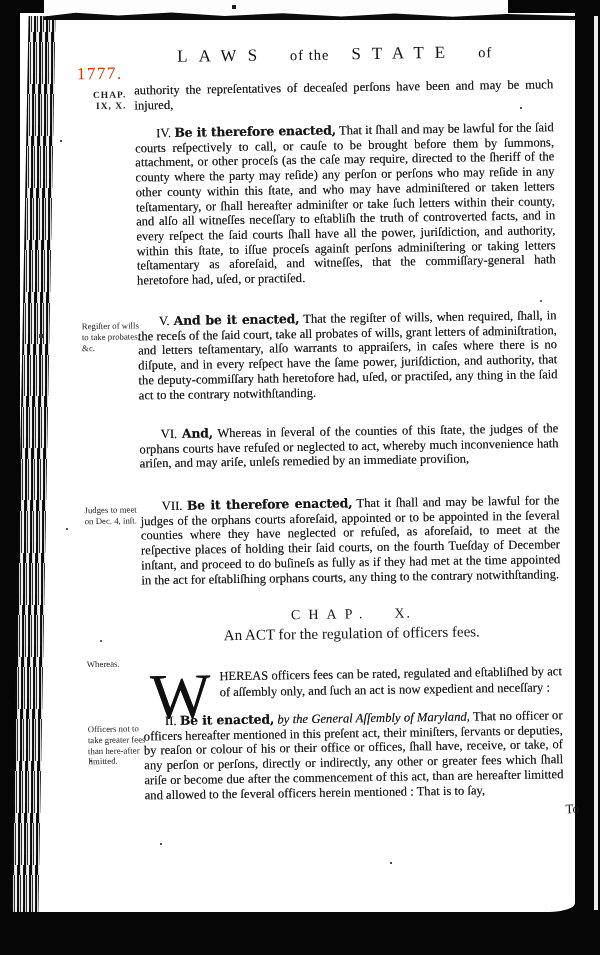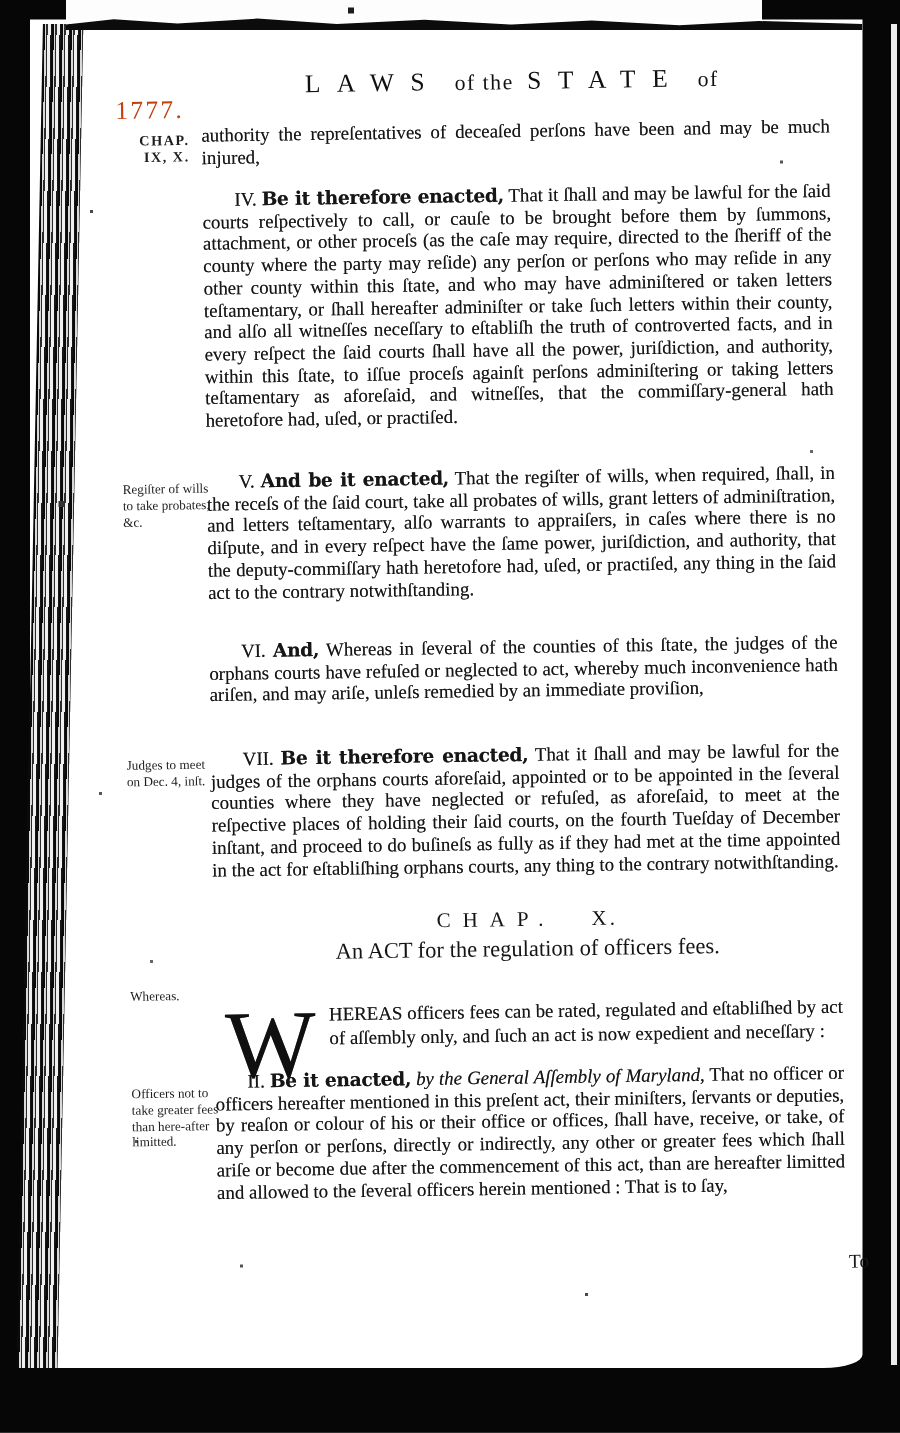--- a/index.html
+++ b/index.html
@@ -32,21 +32,21 @@
       390px 862px 0 0 #4a4a4a, 160px 843px 0 0 #555, 540px 300px 0 0 #666, 90px 760px 0 0 #555;
   }
 
   .content { position:absolute; left:0; top:0; width:600px; height:955px;
     transform:rotate(-0.85deg); transform-origin:100px 480px; }
 
   .year { position:absolute; left:83px; top:64px; font-size:17px; letter-spacing:1.5px; color:#c2410c; }
   .running-title { position:absolute; left:140px; top:48px; width:420px; text-align:center;
     color:#101010; white-space:nowrap; }
   .rt-caps  { font-size:17px; letter-spacing:11px; }
-  .rt-small { font-size:14.5px; letter-spacing:1px; margin:0 5px; }
+  .rt-small { font-size:14.5px; letter-spacing:1px; margin:0 18px; }
 
   .mn { position:absolute; left:84px; width:60px; font-size:8.8px; line-height:10.8px; color:#1d1d1d; }
   .mn-chap { left:86px; top:90px; width:46px; text-align:right; font-size:9.5px;
     letter-spacing:1px; line-height:11px; font-weight:bold; }
   .mn2 { top:139px; } .mn3 { top:321px; } .mn4 { top:505px; }
   .mn5 { top:659px; } .mn6 { top:724px; }
 
   .bp { position:absolute; left:140px; width:419px; margin:0; font-size:12.6px; line-height:14.7px;
     text-align:justify; color:#161616; text-shadow:0 0 0.3px rgba(25,25,25,0.65); }
   .indent { text-indent:1.7em; }
@@ -61,21 +61,21 @@
   .chap-word { letter-spacing:8px; }
   .chap-num  { margin-left:24px; letter-spacing:2px; }
   .act-title { position:absolute; left:140px; top:629px; width:419px; text-align:center;
     font-size:15px; color:#141414; }
 
   .preamble { position:absolute; left:140px; top:657px; width:419px; font-size:12.6px;
     line-height:16.6px; text-align:justify; color:#161616; text-shadow:0 0 0.3px rgba(25,25,25,0.65); }
   .dropcap { float:left; font-size:64px; line-height:50px; height:50px;
     margin:3px 9px 0 7px; color:#101010; }
 
-  .catchword { position:absolute; left:538px; top:840px; width:36px; text-align:right;
+  .catchword { position:absolute; left:538px; top:808px; width:36px; text-align:right;
     font-size:13px; color:#1a1a1a; }
 </style>
 </head>
 <body>
 
 <div class="scan">
   <div class="white-top"></div>
   <div class="page"></div>
   <div class="page-edges"></div>
   <div class="top-rule"></div>

